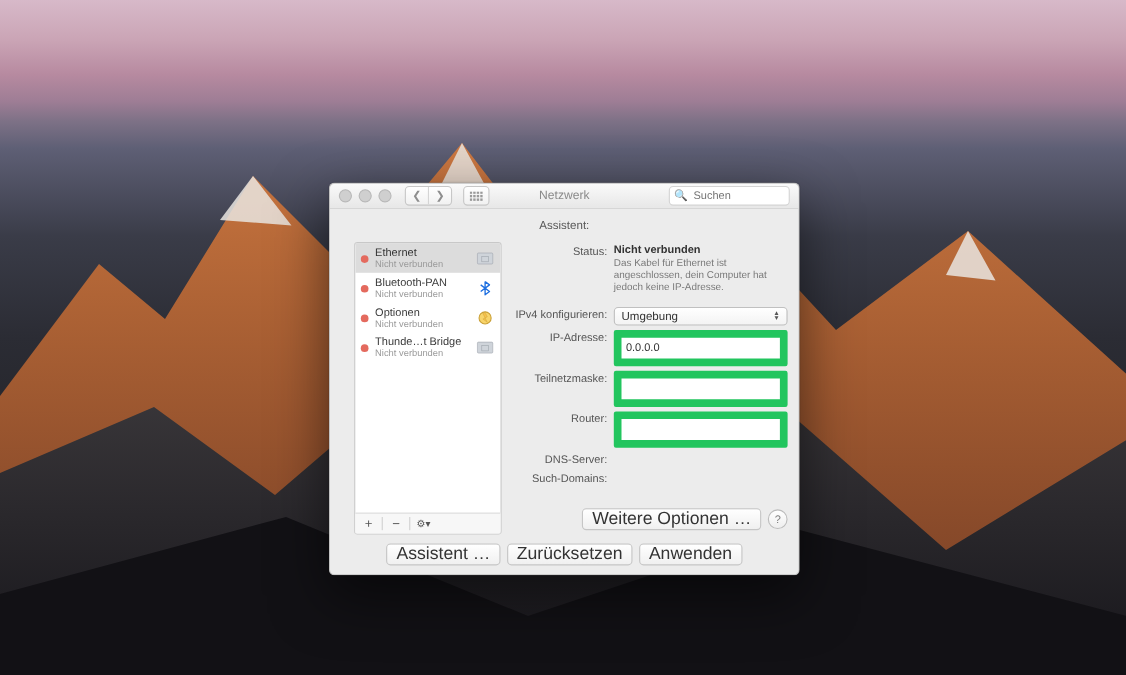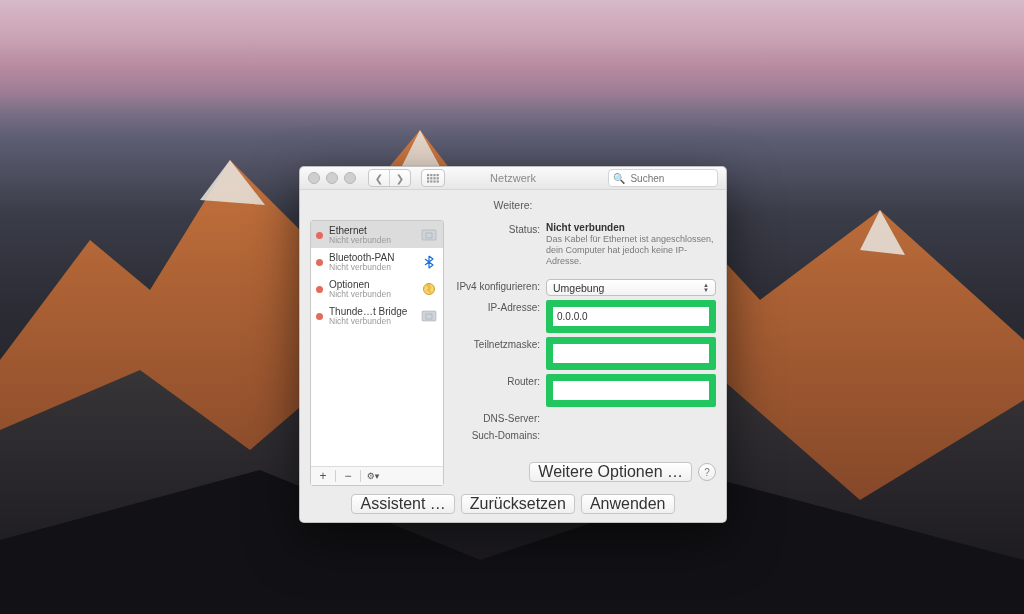--- a/index.html
+++ b/index.html
@@ -89,21 +89,21 @@
     position:relative;
   }
   .select .arrows{
     position:absolute; right:3px; top:0; bottom:0; width:12px;
     display:flex; flex-direction:column; align-items:center; justify-content:center;
     font-size:6px; color:#555; line-height:5px;
   }
 
   
   .body {
-    flex:1; display:flex; padding:0 10px 4px 10px; gap:8px;
+    flex:1; display:flex; padding:0 10px 4px 22px; gap:8px;
   }
   .sidebar {
     width:132px; border:1px solid #c8c8c8; border-radius:3px; background:#ffffff;
     display:flex; flex-direction:column;
   }
   .svclist { flex:1; overflow:hidden; }
   .svc {
     display:flex; align-items:center; gap:6px; padding:4px 5px 3px 5px;
     border-bottom: none;
   }
@@ -218,21 +218,21 @@
       </svg>
     </div>
     <div class="wintitle">Netzwerk</div>
     <div class="searchwrap">
       <span class="mag">🔍</span>
       <input type="text" placeholder="Suchen" style="">
     </div>
   </div>
 
   <div class="locationrow">
-    <span class="loc-label">Weitere:</span>
+    <span class="loc-label">Assistent:</span>
   </div>
 
   <div class="body">
 
     <div class="sidebar">
       <div class="svclist">
 
         <div class="svc selected">
           <span class="dot red"></span>
           <div class="txt">

